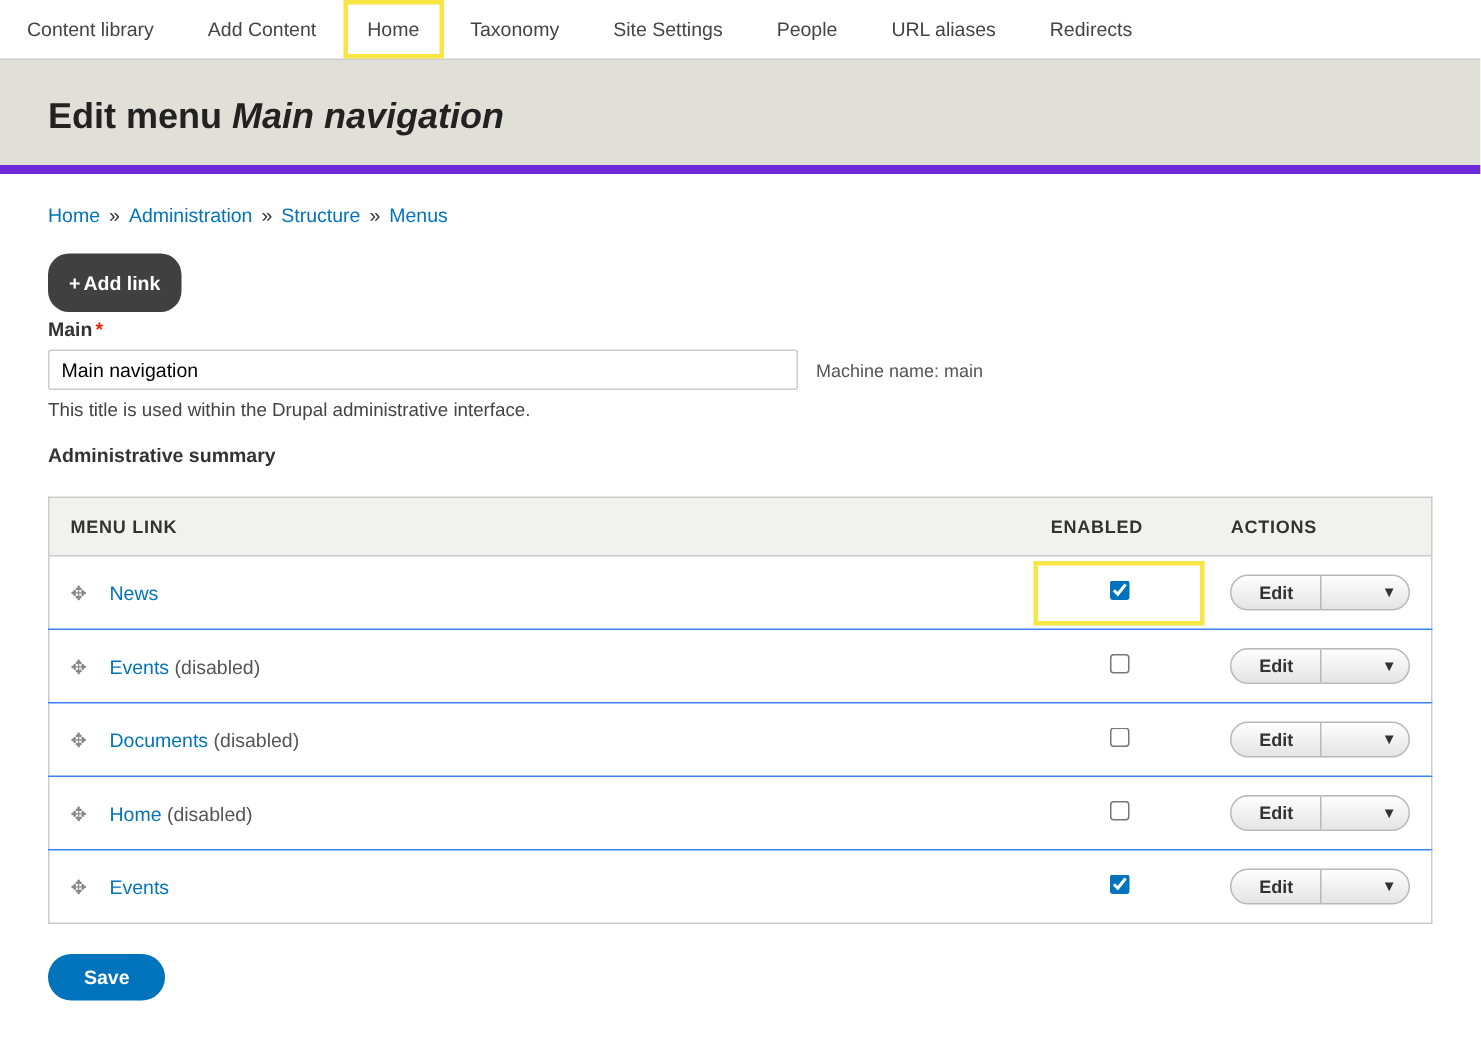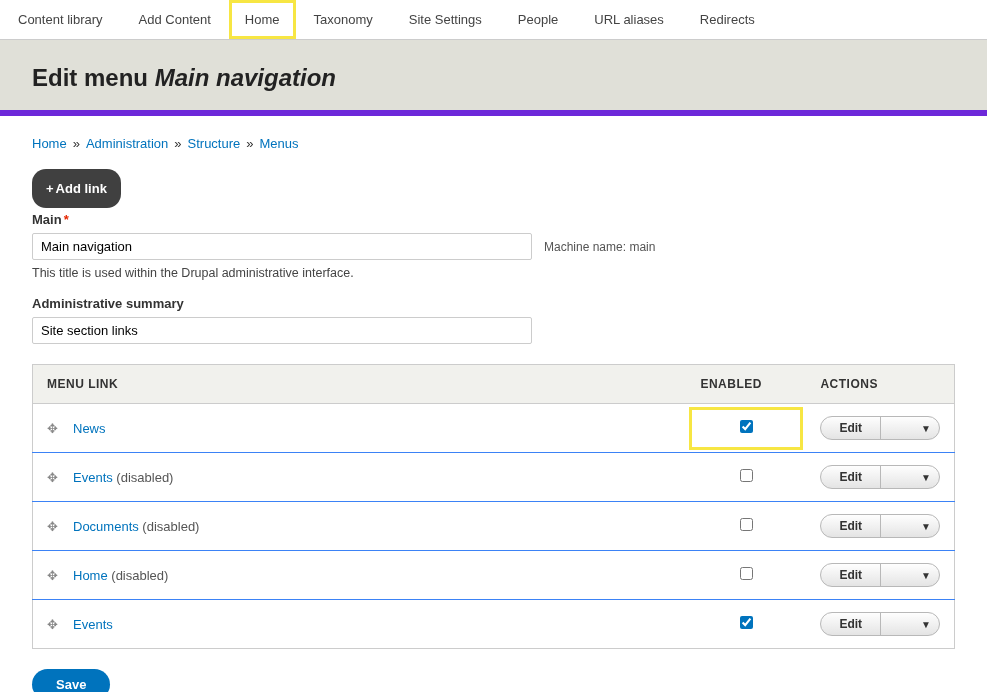--- a/index.html
+++ b/index.html
@@ -210,21 +210,20 @@
       <input type="text" class="text-input" value="Main navigation" style="">
       <span class="machine-name">
         <span>Machine name: </span><span>main</span>
       </span>
     </div>
     <div class="help-text">This title is used within the Drupal administrative interface.</div>
   </div>
 
   <div class="form-group">
     <label class="form-label">Administrative summary</label>
-    <input type="text" class="text-input" value="Site section links" style="">
   </div>
 
   <table class="menu-table">
     <thead>
       <tr>
         <th class="col-link">MENU LINK</th>
         <th class="col-enabled">ENABLED</th>
         <th class="col-actions">ACTIONS</th>
       </tr>
     </thead>

